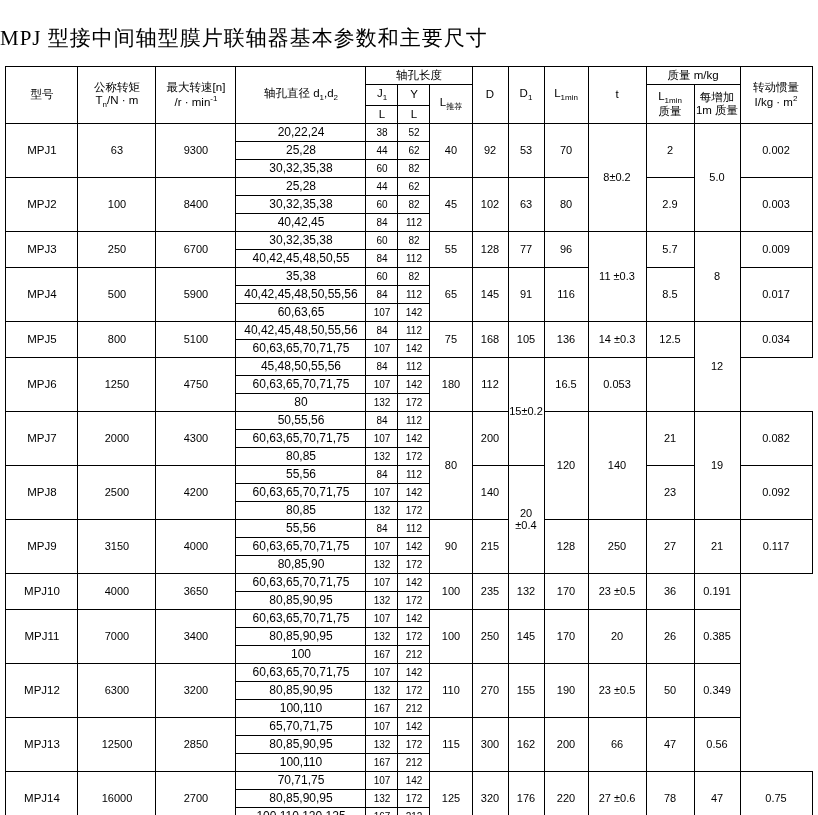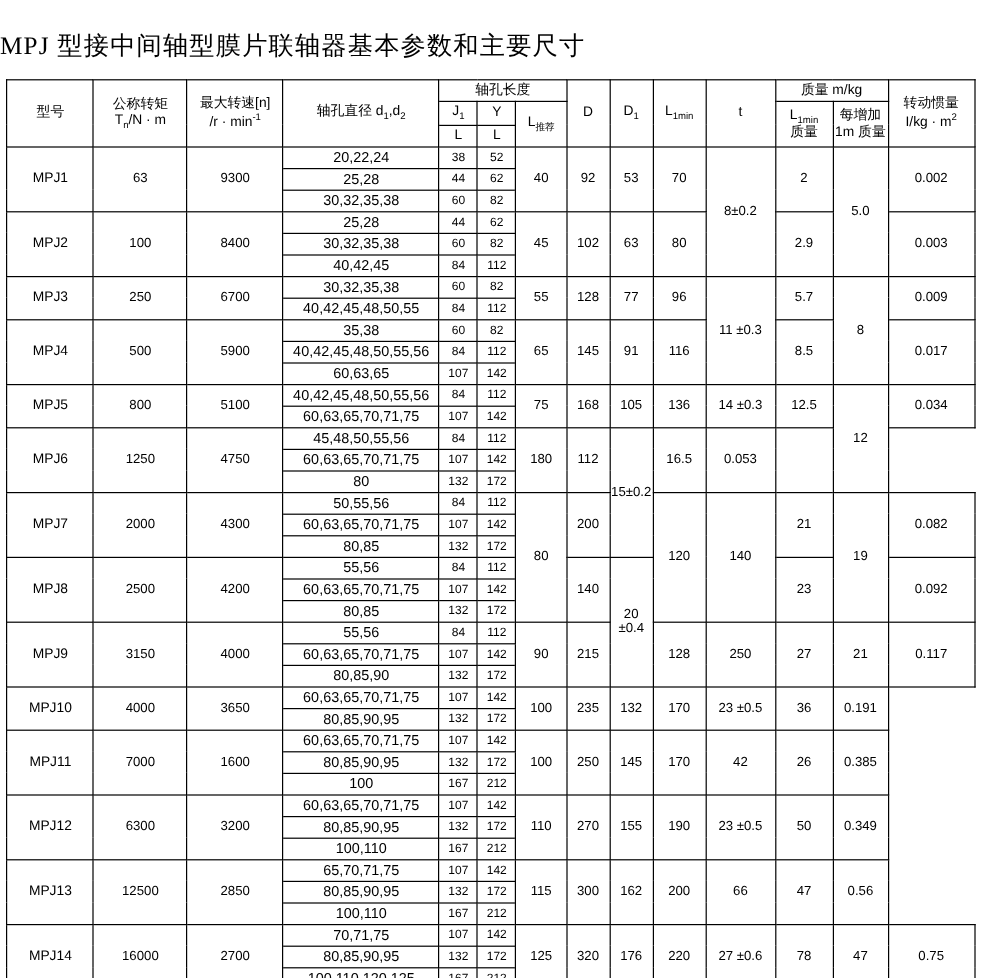--- a/index.html
+++ b/index.html
@@ -342,29 +342,29 @@
           <td class="num" rowspan="2">0.191</td>
         </tr>
         <tr class="rowh">
           <td class="bore">80,85,90,95</td>
           <td class="small">132</td>
           <td class="small">172</td>
         </tr>
         <tr class="rowh">
           <td class="model" rowspan="3">MPJ11</td>
           <td class="num" rowspan="3">7000</td>
-          <td class="num" rowspan="3">1600</td>
+          <td class="num" rowspan="3">3400</td>
           <td class="bore">60,63,65,70,71,75</td>
           <td class="small">107</td>
           <td class="small">142</td>
           <td class="num" rowspan="3">100</td>
           <td class="num" rowspan="3">250</td>
           <td class="num" rowspan="3">145</td>
           <td class="num" rowspan="3">170</td>
-          <td class="num" rowspan="3">42</td>
+          <td class="num" rowspan="3">20</td>
           <td class="num" rowspan="3">26</td>
           <td class="num" rowspan="3">0.385</td>
         </tr>
         <tr class="rowh">
           <td class="bore">80,85,90,95</td>
           <td class="small">132</td>
           <td class="small">172</td>
         </tr>
         <tr class="rowh">
           <td class="bore">100</td>

